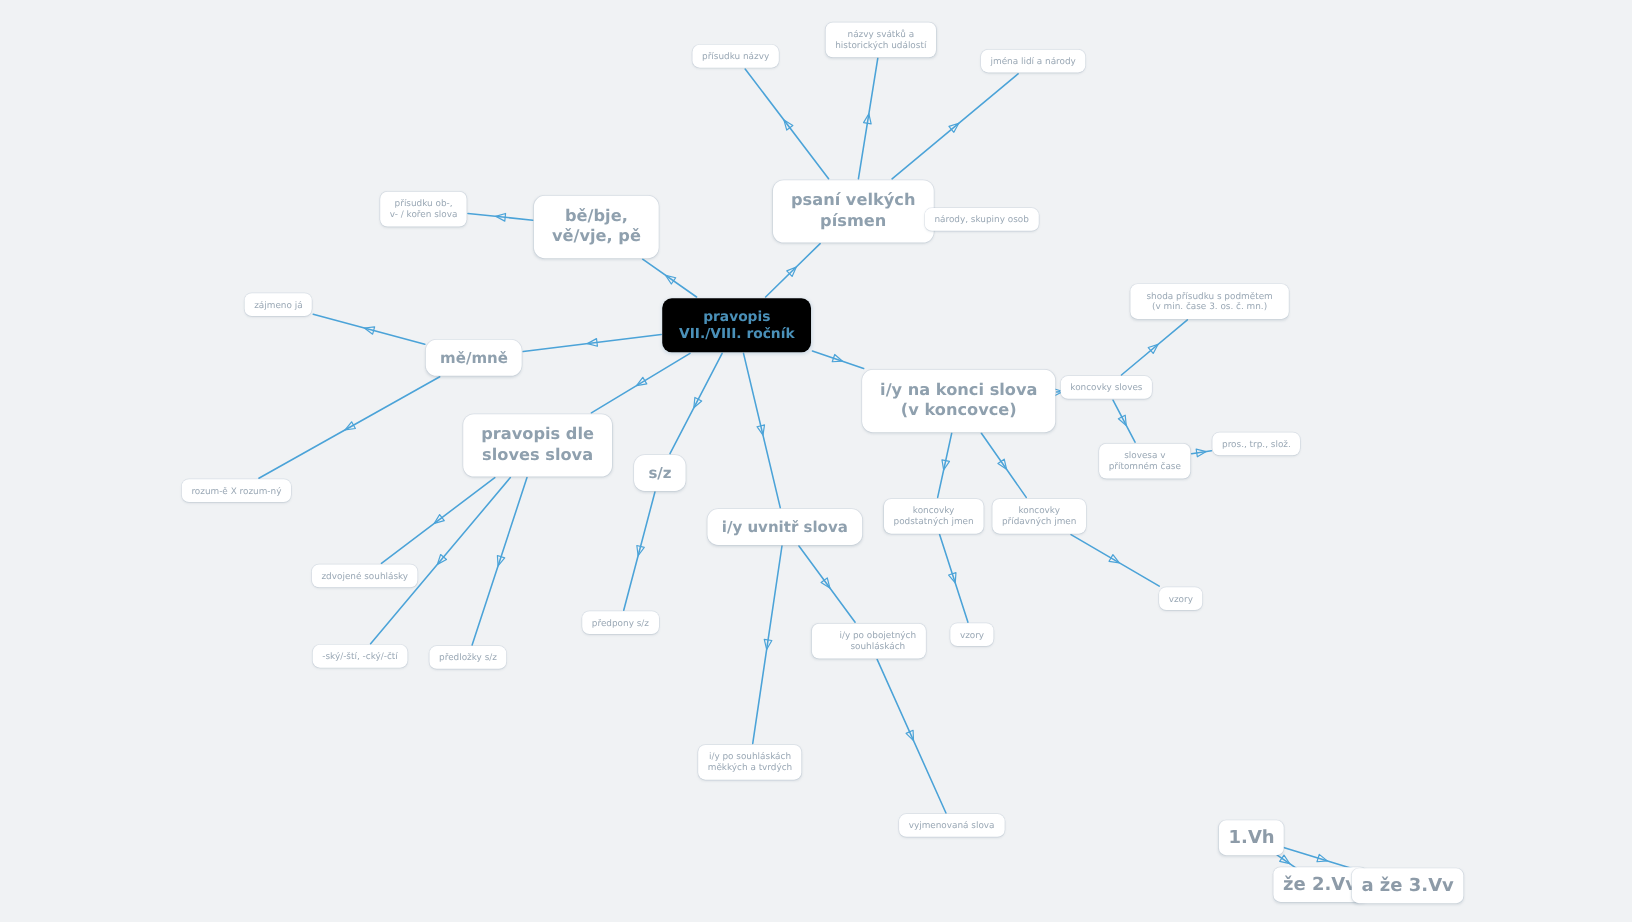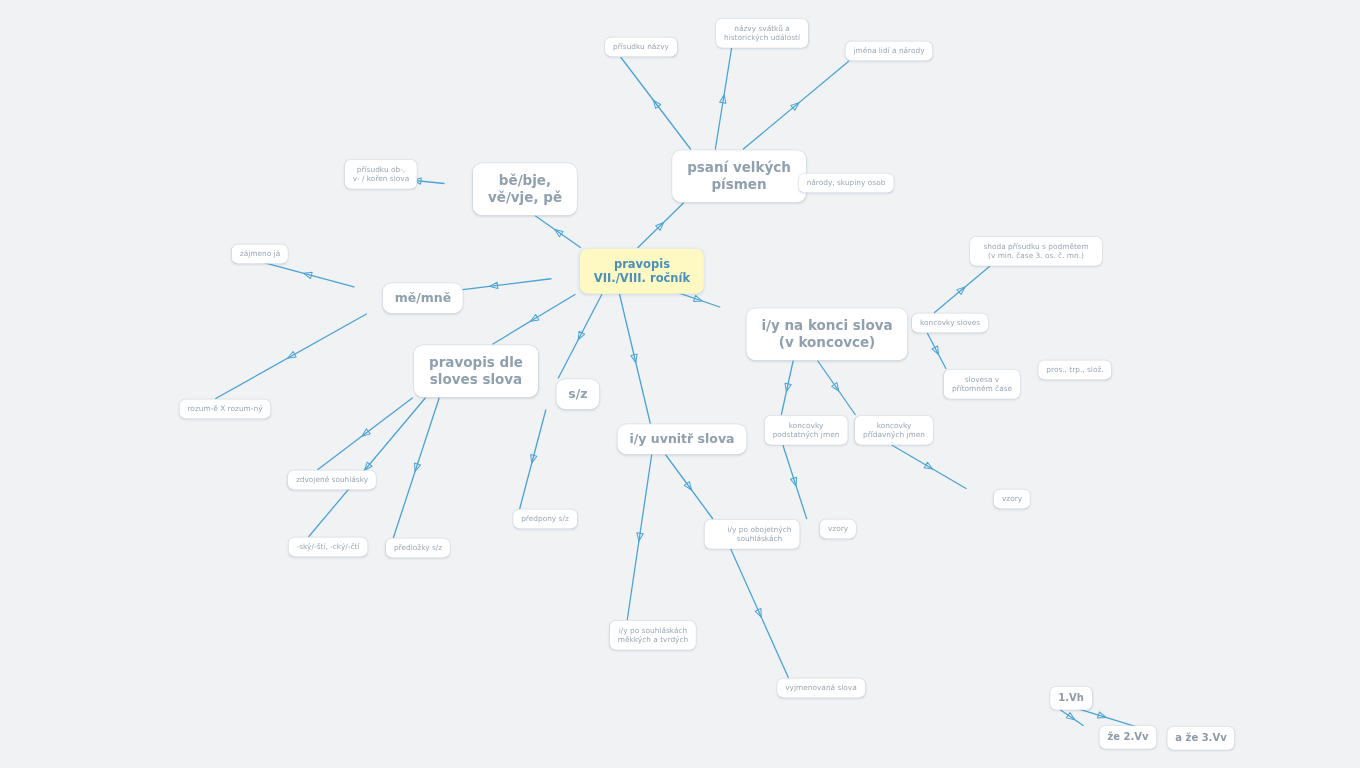--- a/index.html
+++ b/index.html
@@ -29,25 +29,24 @@
     border-radius: 7px;
     box-shadow: 0 1px 2px rgba(100,120,140,0.18), 0 0 0 0.6px rgba(150,170,190,0.22);
     color: #7b8a99;
     text-align: center;
     display: flex;
     align-items: flex-start;
     justify-content: center;
     line-height: 1.25;
     white-space: pre-line;
     transform: translate(-50%, -50%);
-    margin-left: 28px;
   }
   
   .node.central {
-    background: #fef9c3;
+    background: #000000;
     color: #4a90b8;
     font-weight: bold;
     font-size: 11.5px;
     padding: 8px 14px;
     border-radius: 8px;
     box-shadow: 0 1px 3px rgba(90,140,180,0.25);
   }
   
   .node.main {
     color: #8fa0ae;
@@ -63,21 +62,21 @@
   
   .node.leaf {
     color: #9aa8b5;
     font-size: 7.4px;
     padding: 5px 8px;
     border-radius: 6px;
     font-weight: normal;
   }
   .node.leaf.bold {
     font-weight: bold;
-    font-size: 10px;
+    font-size: 15px;
     color: #8d9ba8;
   }
 </style>
 </head>
 <body>
 
 <div id="canvas">
   <svg id="edges" viewBox="0 0 1360 768" xmlns="http://www.w3.org/2000/svg">
       <line x1="637.9947368421052" y1="247.5" x2="683.4315789473684" y2="203" stroke="#4ba3d8" stroke-width="1.3" stroke-linecap="round"></line>
       <polygon points="-4,-3.2 4,0 -4,3.2" fill="none" stroke="#4ba3d8" stroke-width="1" stroke-linejoin="round" transform="translate(660.7131578947368,225.25) rotate(-44.403190548770816)"></polygon>

